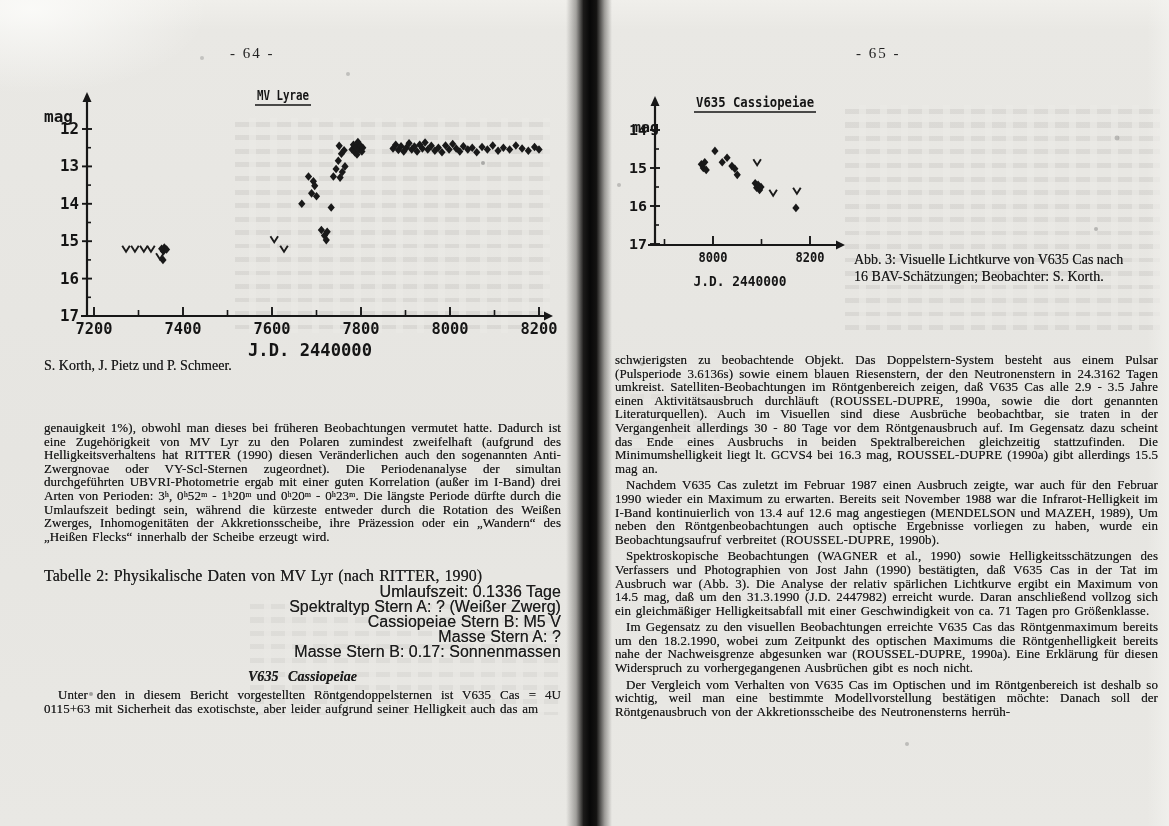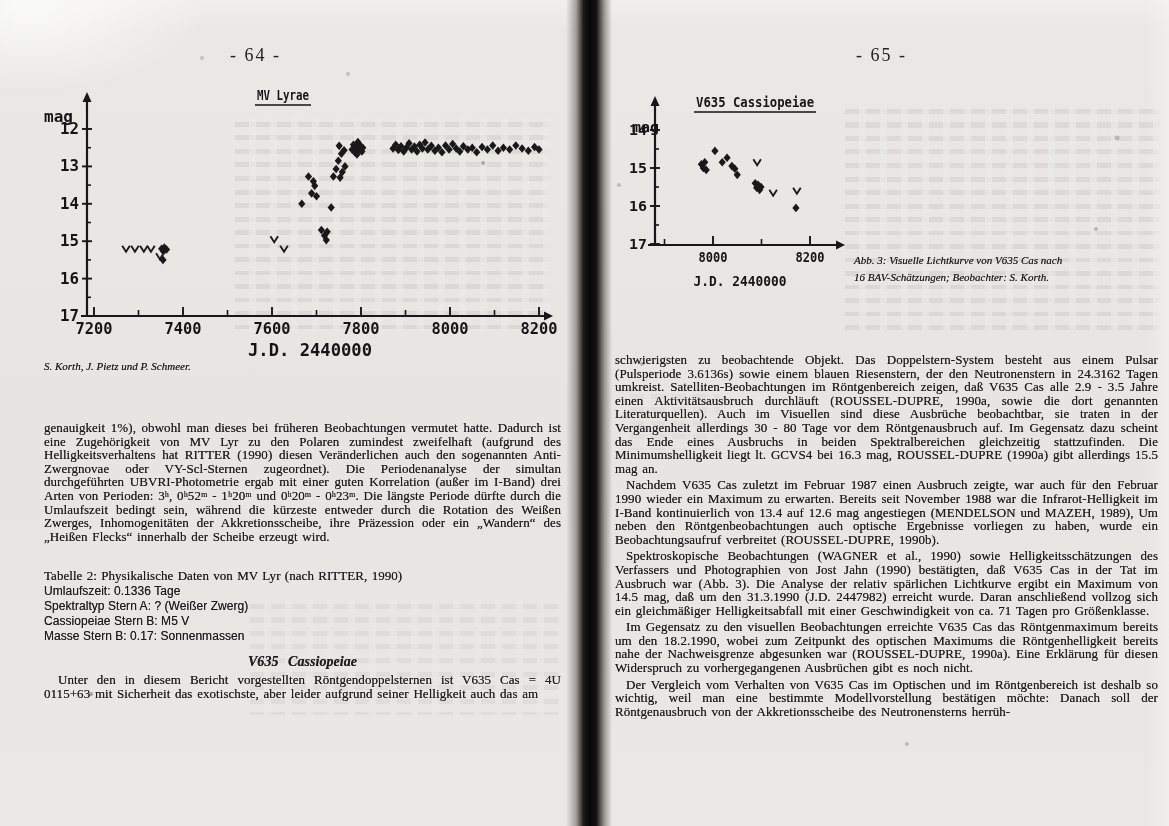--- a/index.html
+++ b/index.html
@@ -1,34 +1,34 @@
 <!DOCTYPE html>
 <html lang="de"><head>
 <meta charset="utf-8">
 <style>
   html,body{margin:0;padding:0;}
   #scan{position:relative;width:1169px;height:826px;overflow:hidden;
     background:linear-gradient(180deg,#f0efeb 0px,#e9e8e4 30px,#e6e5e1 55%,#e9e8e4 100%);
     font-family:"Liberation Serif",serif;color:#1d1d1d;}
-  .pagenum{position:absolute;font-size:18px;letter-spacing:2px;color:#222;}
+  .pagenum{position:absolute;font-size:15px;letter-spacing:2px;color:#222;}
   
   .col{position:absolute;text-align:justify;font-size:13px;line-height:13.6px;
     letter-spacing:.05px;word-spacing:1.4px;color:#1c1c1c;
     text-shadow:0 0 .4px rgba(45,45,45,.8);}
   .col p{margin:0 0 3px 0;}
   .ind10{text-indent:11px;} .ind14{text-indent:14px;}
   
-  .caption{position:absolute;font-style:italic;font-size:11px;line-height:16.5px;
+  .caption{position:absolute;font-size:14px;line-height:16.5px;
     color:#1c1c1c;text-shadow:0 0 .4px rgba(45,45,45,.8);}
   .cap-just{text-align:justify;text-align-last:justify;}
   
   .tbl{margin-top:25px;}
-  .tbl-title{font-size:13px;line-height:16px;text-align:left;word-spacing:1px;}
-  .tbl-row{font-family:"Liberation Sans",sans-serif;font-size:12px;line-height:15px;
-    text-align:left;word-spacing:0;}
+  .tbl-title{font-size:16px;line-height:16px;text-align:left;word-spacing:1px;}
+  .tbl-row{font-family:"Liberation Sans",sans-serif;font-size:16px;line-height:15px;
+    text-align:right;word-spacing:0;}
   .sect{font-size:14px;font-style:italic;font-weight:bold;text-align:center;
     margin:11px 0 4px 0;word-spacing:6px;}
   
   svg.chart{position:absolute;}
   svg.chart .ax{stroke:#171717;stroke-width:2.2;fill:none;}
   svg.chart .tick{stroke:#171717;stroke-width:1.9;}
   svg.chart .mtick{stroke:#171717;stroke-width:1.6;}
   svg.chart .pt{fill:#191919;}
   svg.chart .lim{fill:none;stroke:#1b1b1b;stroke-width:1.9;}
   svg.chart .arrow{fill:#171717;}
@@ -196,20 +196,21 @@
     <div>S. Korth, J. Pietz und P. Schmeer.</div>
   </div>
 
   <div class="col" style="left:44px;top:421px;width:517px;">
     <p>genauigkeit 1%), obwohl man dieses bei früheren Beobachtungen vermutet hatte. Dadurch ist eine Zugehörigkeit von MV Lyr zu den Polaren zumindest zweifelhaft (aufgrund des Helligkeitsverhaltens hat RITTER (1990) diesen Veränderlichen auch den sogenannten Anti-Zwergnovae oder VY-Scl-Sternen zugeordnet). Die Periodenanalyse der simultan durchgeführten UBVRI-Photometrie ergab mit einer guten Korrelation (außer im I-Band) drei Arten von Perioden: 3ʰ, 0ʰ52ᵐ - 1ʰ20ᵐ und 0ʰ20ᵐ - 0ʰ23ᵐ. Die längste Periode dürfte durch die Umlaufszeit bedingt sein, während die kürzeste entweder durch die Rotation des Weißen Zwerges, Inhomogenitäten der Akkretionsscheibe, ihre Präzession oder ein „Wandern“ des „Heißen Flecks“ innerhalb der Scheibe erzeugt wird.</p>
     <div class="tbl">
       <div class="tbl-title">Tabelle 2: Physikalische Daten von MV Lyr (nach RITTER, 1990)</div>
       <div class="tbl-row">Umlaufszeit: 0.1336 Tage</div>
       <div class="tbl-row">Spektraltyp Stern A: ? (Weißer Zwerg)</div>
       <div class="tbl-row">Cassiopeiae Stern B: M5 V</div>
+      <div class="tbl-row">Masse Stern A: ?</div>
       <div class="tbl-row">Masse Stern B: 0.17: Sonnenmassen</div>
     </div>
     <div class="sect">V635 Cassiopeiae</div>
     <p class="ind14">Unter den in diesem Bericht vorgestellten Röntgendoppelsternen ist V635 Cas = 4U 0115+63 mit Sicherheit das exotischste, aber leider aufgrund seiner Helligkeit auch das am</p>
   </div>
 
   <div class="gutter"></div>
 
   <div class="pagenum" style="left:856px;top:45px;">- 65 -</div>
 

